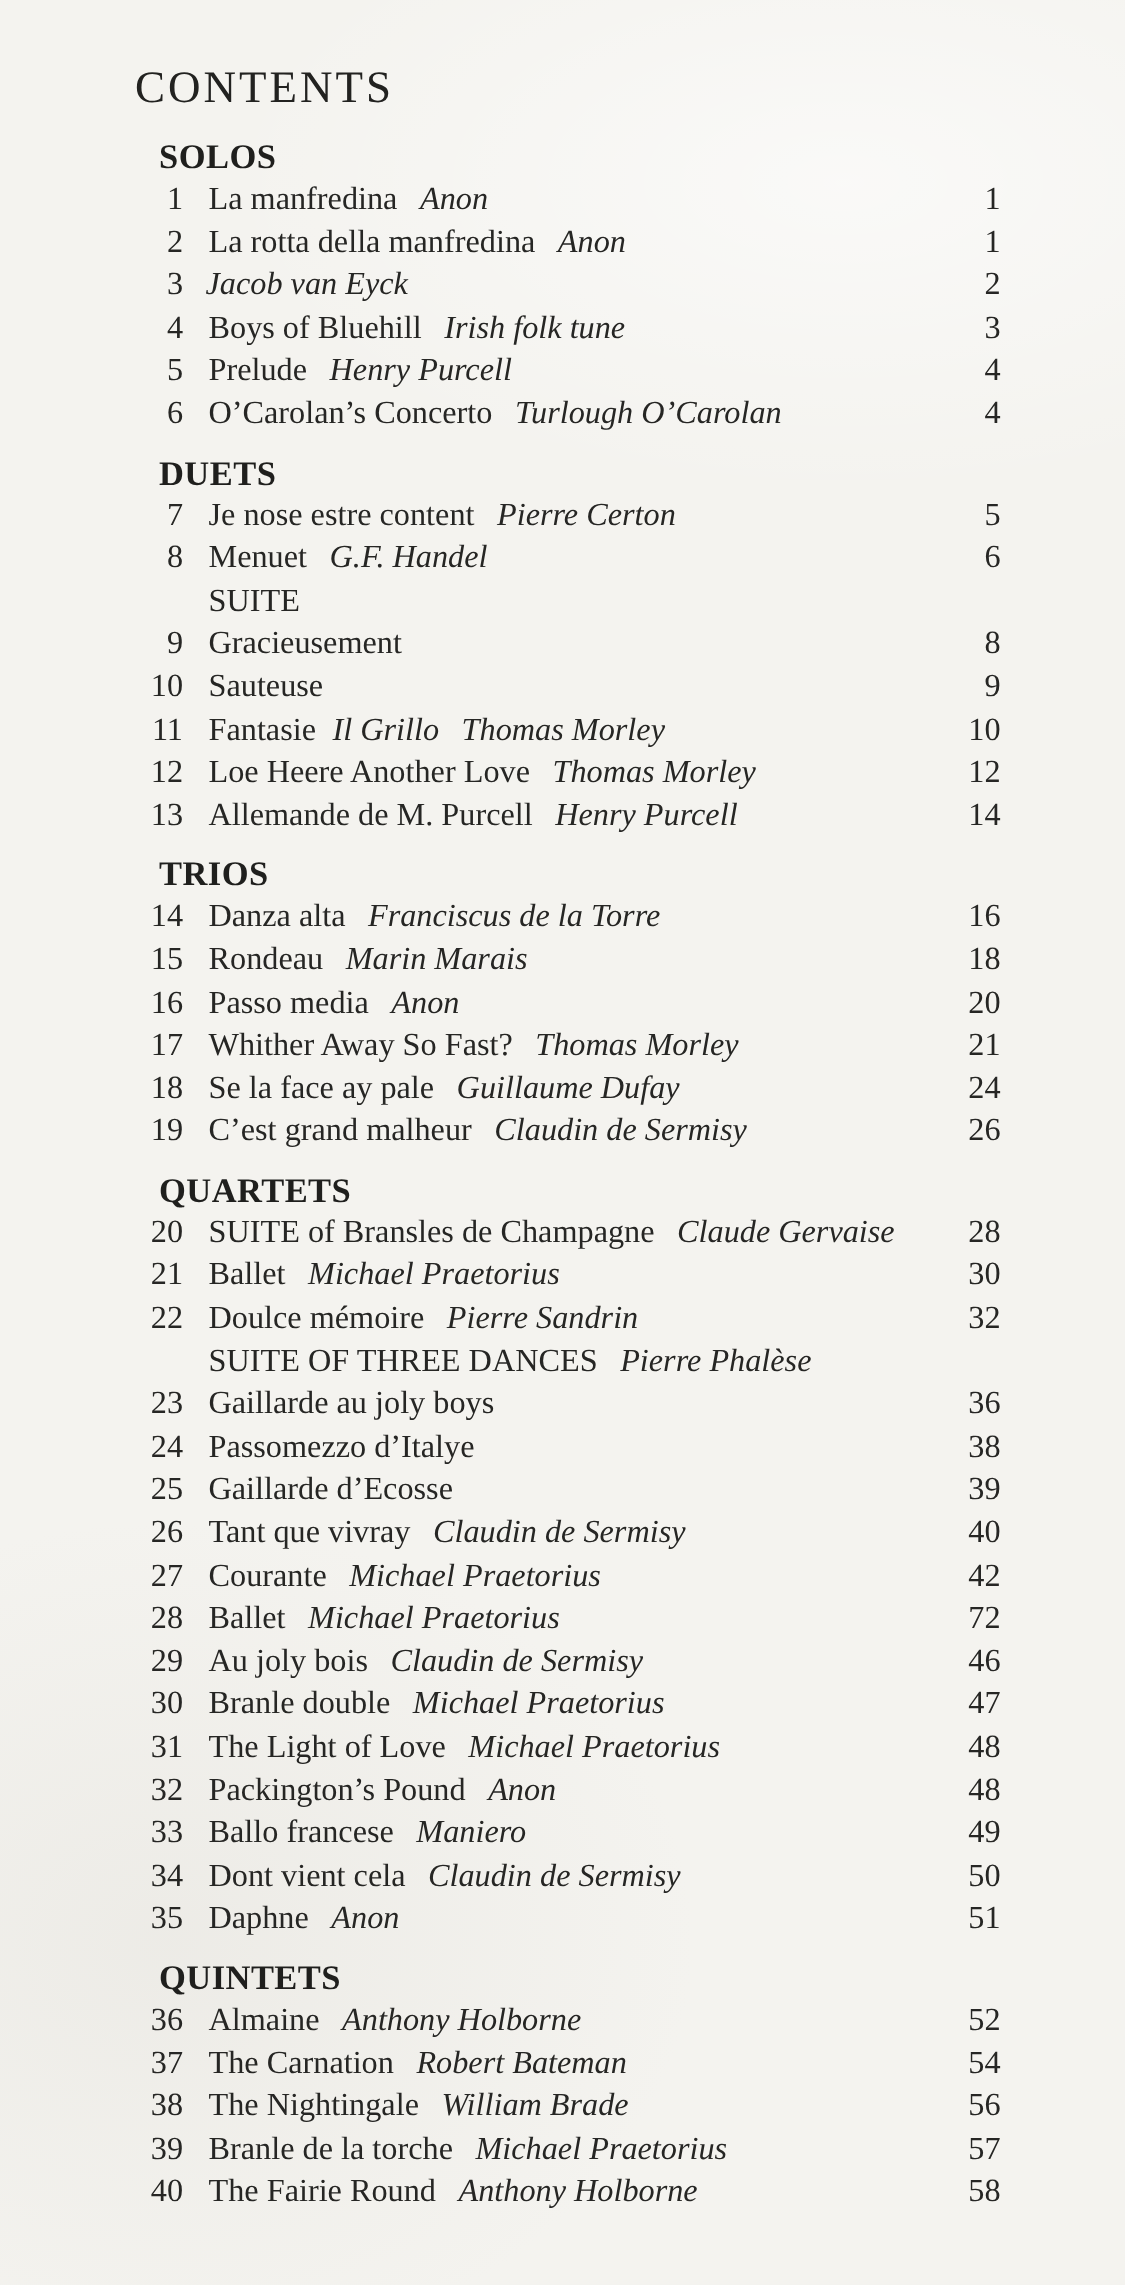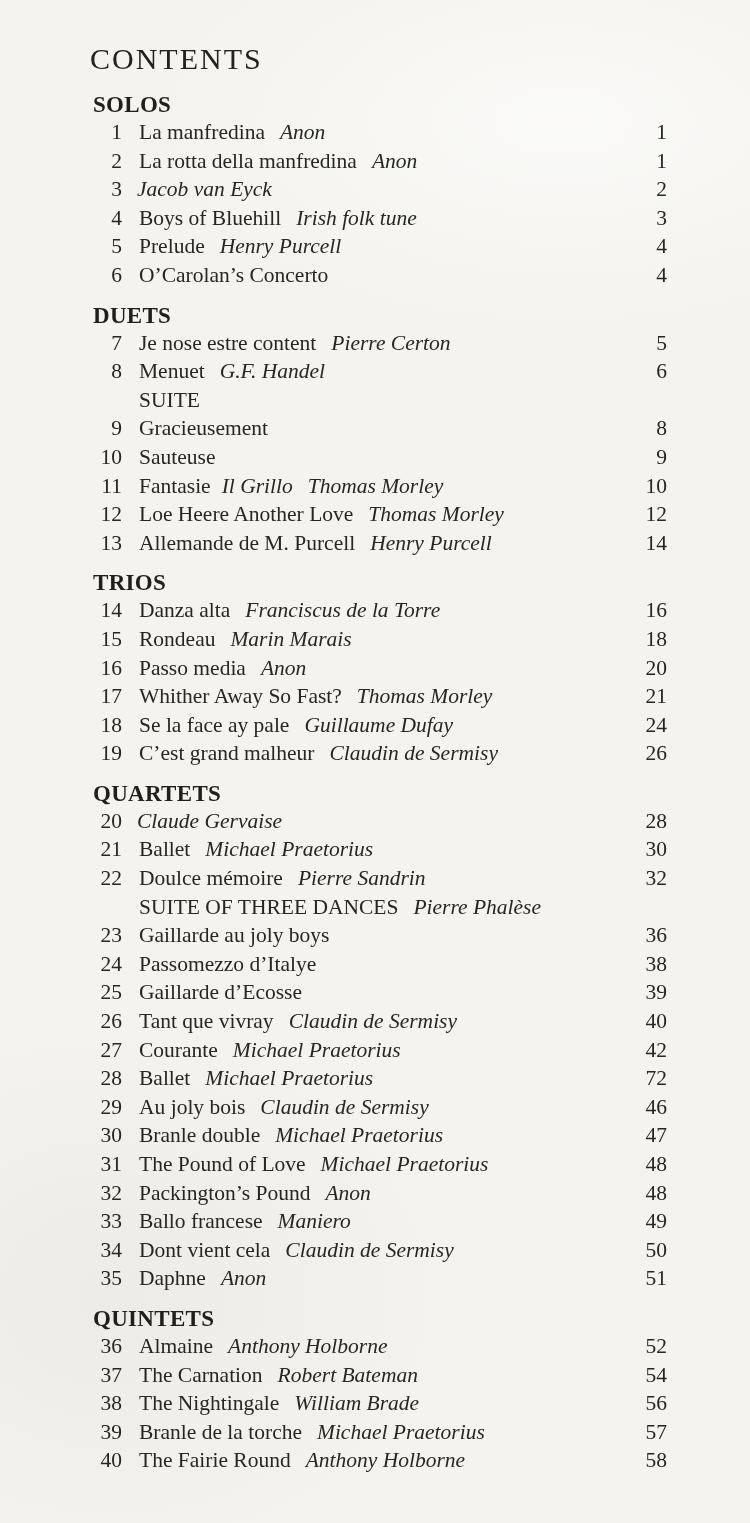--- a/index.html
+++ b/index.html
@@ -22,21 +22,21 @@
   }
   h1.contents-title {
     margin: 0;
     font-size: 30px;
     line-height: 34px;
     font-weight: normal;
     letter-spacing: 2px;
     color: #222220;
   }
   h2.section-heading {
-    margin: 13px 0 0 3px;
+    margin: 13px 0 0 16px;
     font-size: 23px;
     line-height: 26px;
     font-weight: bold;
     letter-spacing: 0.3px;
     color: #1f1f1d;
   }
   h2.section-heading:first-of-type {
     margin-top: 16px;
   }
   .row {
@@ -105,20 +105,21 @@
     <span class="num">5</span>
     <span class="title">Prelude</span>
 
     <span class="composer">Henry Purcell</span>
     <span class="page">4</span>
   </div>
       <div class="row">
     <span class="num">6</span>
     <span class="title">O’Carolan’s Concerto</span>
 
+    <span class="composer">Turlough O’Carolan</span>
     <span class="page">4</span>
   </div>
       <h2 class="section-heading">DUETS</h2>
       <div class="row">
     <span class="num">7</span>
     <span class="title">Je nose estre content</span>
 
     <span class="composer">Pierre Certon</span>
     <span class="page">5</span>
   </div>
@@ -207,20 +208,21 @@
       <div class="row">
     <span class="num">19</span>
     <span class="title">C’est grand malheur</span>
 
     <span class="composer">Claudin de Sermisy</span>
     <span class="page">26</span>
   </div>
       <h2 class="section-heading">QUARTETS</h2>
       <div class="row">
     <span class="num">20</span>
+    <span class="title">SUITE of Bransles de Champagne</span>
 
     <span class="composer">Claude Gervaise</span>
     <span class="page">28</span>
   </div>
       <div class="row">
     <span class="num">21</span>
     <span class="title">Ballet</span>
 
     <span class="composer">Michael Praetorius</span>
     <span class="page">30</span>
@@ -287,21 +289,21 @@
   </div>
       <div class="row">
     <span class="num">30</span>
     <span class="title">Branle double</span>
 
     <span class="composer">Michael Praetorius</span>
     <span class="page">47</span>
   </div>
       <div class="row">
     <span class="num">31</span>
-    <span class="title">The Pound of Love</span>
+    <span class="title">The Light of Love</span>
 
     <span class="composer">Michael Praetorius</span>
     <span class="page">48</span>
   </div>
       <div class="row">
     <span class="num">32</span>
     <span class="title">Packington’s Pound</span>
 
     <span class="composer">Anon</span>
     <span class="page">48</span>

